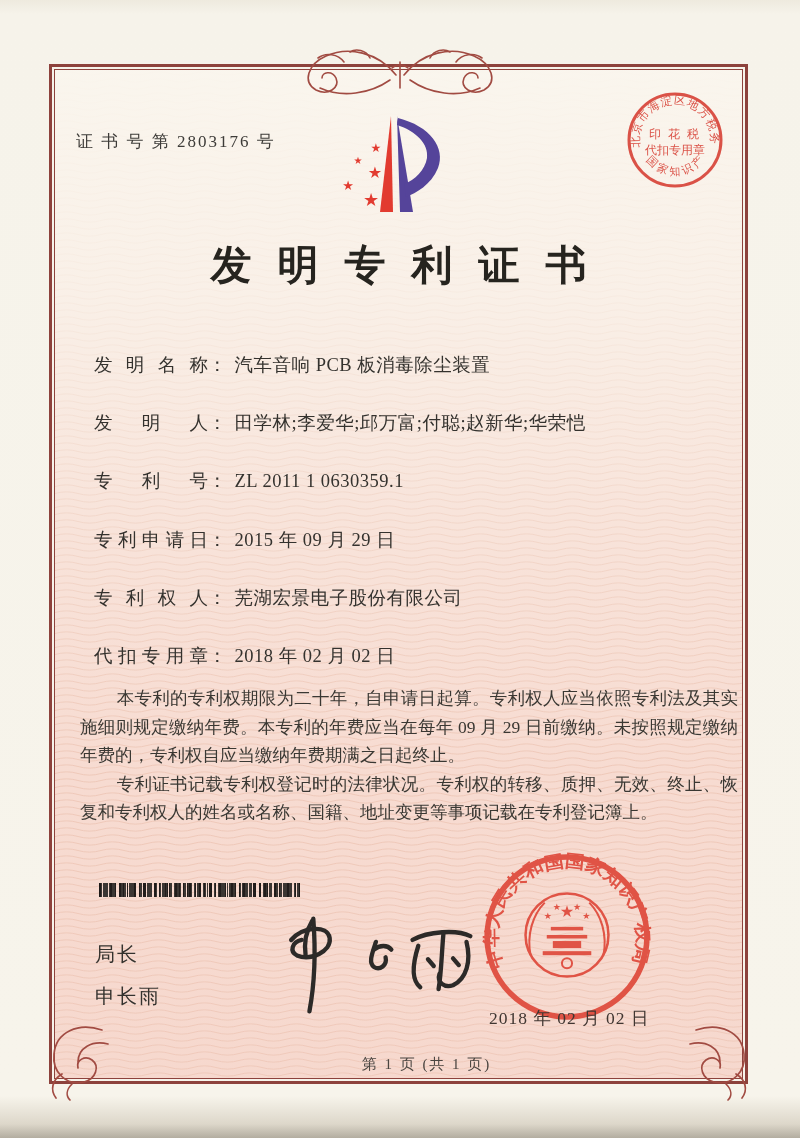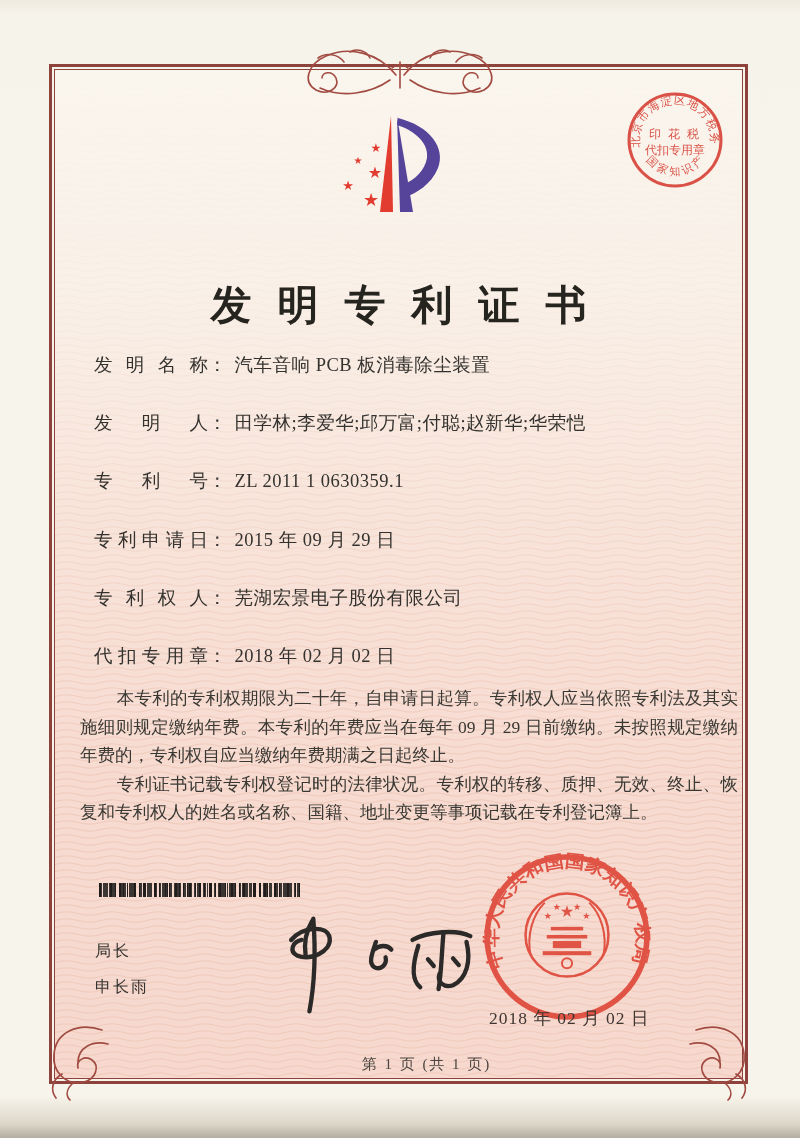--- a/index.html
+++ b/index.html
@@ -26,41 +26,41 @@
   .content { position:absolute; inset:0; }
 
   .cert-no { position:absolute; left:76px; top:130px; font-size:17px; letter-spacing:2px; color:#3d3b38; }
 
   .logo { position:absolute; left:318px; top:98px; }
 
   .tax-stamp { position:absolute; left:621px; top:86px; opacity:.92; }
 
   .title {
     position:absolute; left:49px; top:238px; width:699px; text-align:center;
-    font-size:41px; font-weight:600; color:#26241f; letter-spacing:26px; text-indent:26px;margin-top:40px;
+    font-size:41px; font-weight:600; color:#26241f; letter-spacing:26px; text-indent:26px;
   }
 
   .frow { position:absolute; left:94px; height:26px; font-size:18.5px; color:#34322e; white-space:nowrap; }
   .flabel { display:inline-block; width:114px; text-align:justify; text-align-last:justify; vertical-align:top; }
   .fcolon { display:inline-block; margin-right:8px; }
   .fvalue { letter-spacing:.5px; }
 
   .paras { position:absolute; left:80px; top:684px; width:658px; font-size:17.5px;
     line-height:28.5px; color:#3a3833; text-align:justify; }
   .paras p { text-indent:2.1em; }
 
   .barcode { position:absolute; left:99px; top:883px; width:201px; height:14px;
     background:
       repeating-linear-gradient(90deg,#23211f 0 2px,transparent 2px 5px),
       repeating-linear-gradient(90deg,#23211f 0 1px,transparent 1px 7px),
       repeating-linear-gradient(90deg,#23211f 0 3px,transparent 3px 11px),
       repeating-linear-gradient(90deg,#23211f 0 1px,transparent 1px 4px);
     background-blend-mode:multiply; opacity:.88; }
 
-  .officer { position:absolute; left:95px; top:941px; font-size:16px; color:#34322e; }
+  .officer { position:absolute; left:95px; top:941px; font-size:20px; color:#34322e; }
   .officer div { margin-bottom:15px; letter-spacing:2px; }
 
   .signature { position:absolute; left:268px; top:912px; }
 
   .seal { position:absolute; left:480px; top:850px; opacity:.93; }
   .seal-date { position:absolute; left:489px; top:1006px; font-size:17.5px; letter-spacing:1px; color:#403631; }
 
   .page-footer { position:absolute; left:49px; top:1055px; width:699px; text-align:center;
     font-size:15px; letter-spacing:2px; color:#4a4540;margin-left:28px; }
 
@@ -104,20 +104,21 @@
 <svg class="orn" style="left:668px; top:1010px;" width="92" height="92" viewBox="0 0 92 92">
   <g fill="none" stroke="#a14b42" stroke-width="1.7" stroke-linecap="round" transform="translate(92,0) scale(-1,1)">
     <path d="M64,20 C40,12 18,22 16,44 C14,62 28,76 46,72 C58,69 62,56 54,50 C47,45 38,50 40,58"></path>
     <path d="M70,34 C54,30 40,38 40,52"></path>
     <path d="M24,64 C14,70 12,80 18,88 M34,74 C28,80 28,86 32,90"></path>
   </g>
 </svg>
 
 <div class="content">
 
+  <div class="cert-no">证 书 号 第 2803176 号</div>
 
   <svg class="logo" width="160" height="128" viewBox="0 0 160 128">
     <path d="M73,18 L62,114 L75,114 Z" fill="#e23b30"></path>
     <path d="M79,18 L82,114 L95,114 Z" fill="#55449a"></path>
     <path d="M80,20 C112,28 128,50 120,70 C113,87 98,95 88,99 L86,86 C97,82 107,72 109,60 C111,46 98,33 79,27 Z" fill="#55449a"></path>
     <g fill="#e23b30" font-family="'DejaVu Sans',sans-serif" text-anchor="middle">
       <text x="58" y="54" font-size="12">★</text>
       <text x="40" y="66" font-size="10">★</text>
       <text x="57" y="80" font-size="16">★</text>
       <text x="30" y="92" font-size="13">★</text>

